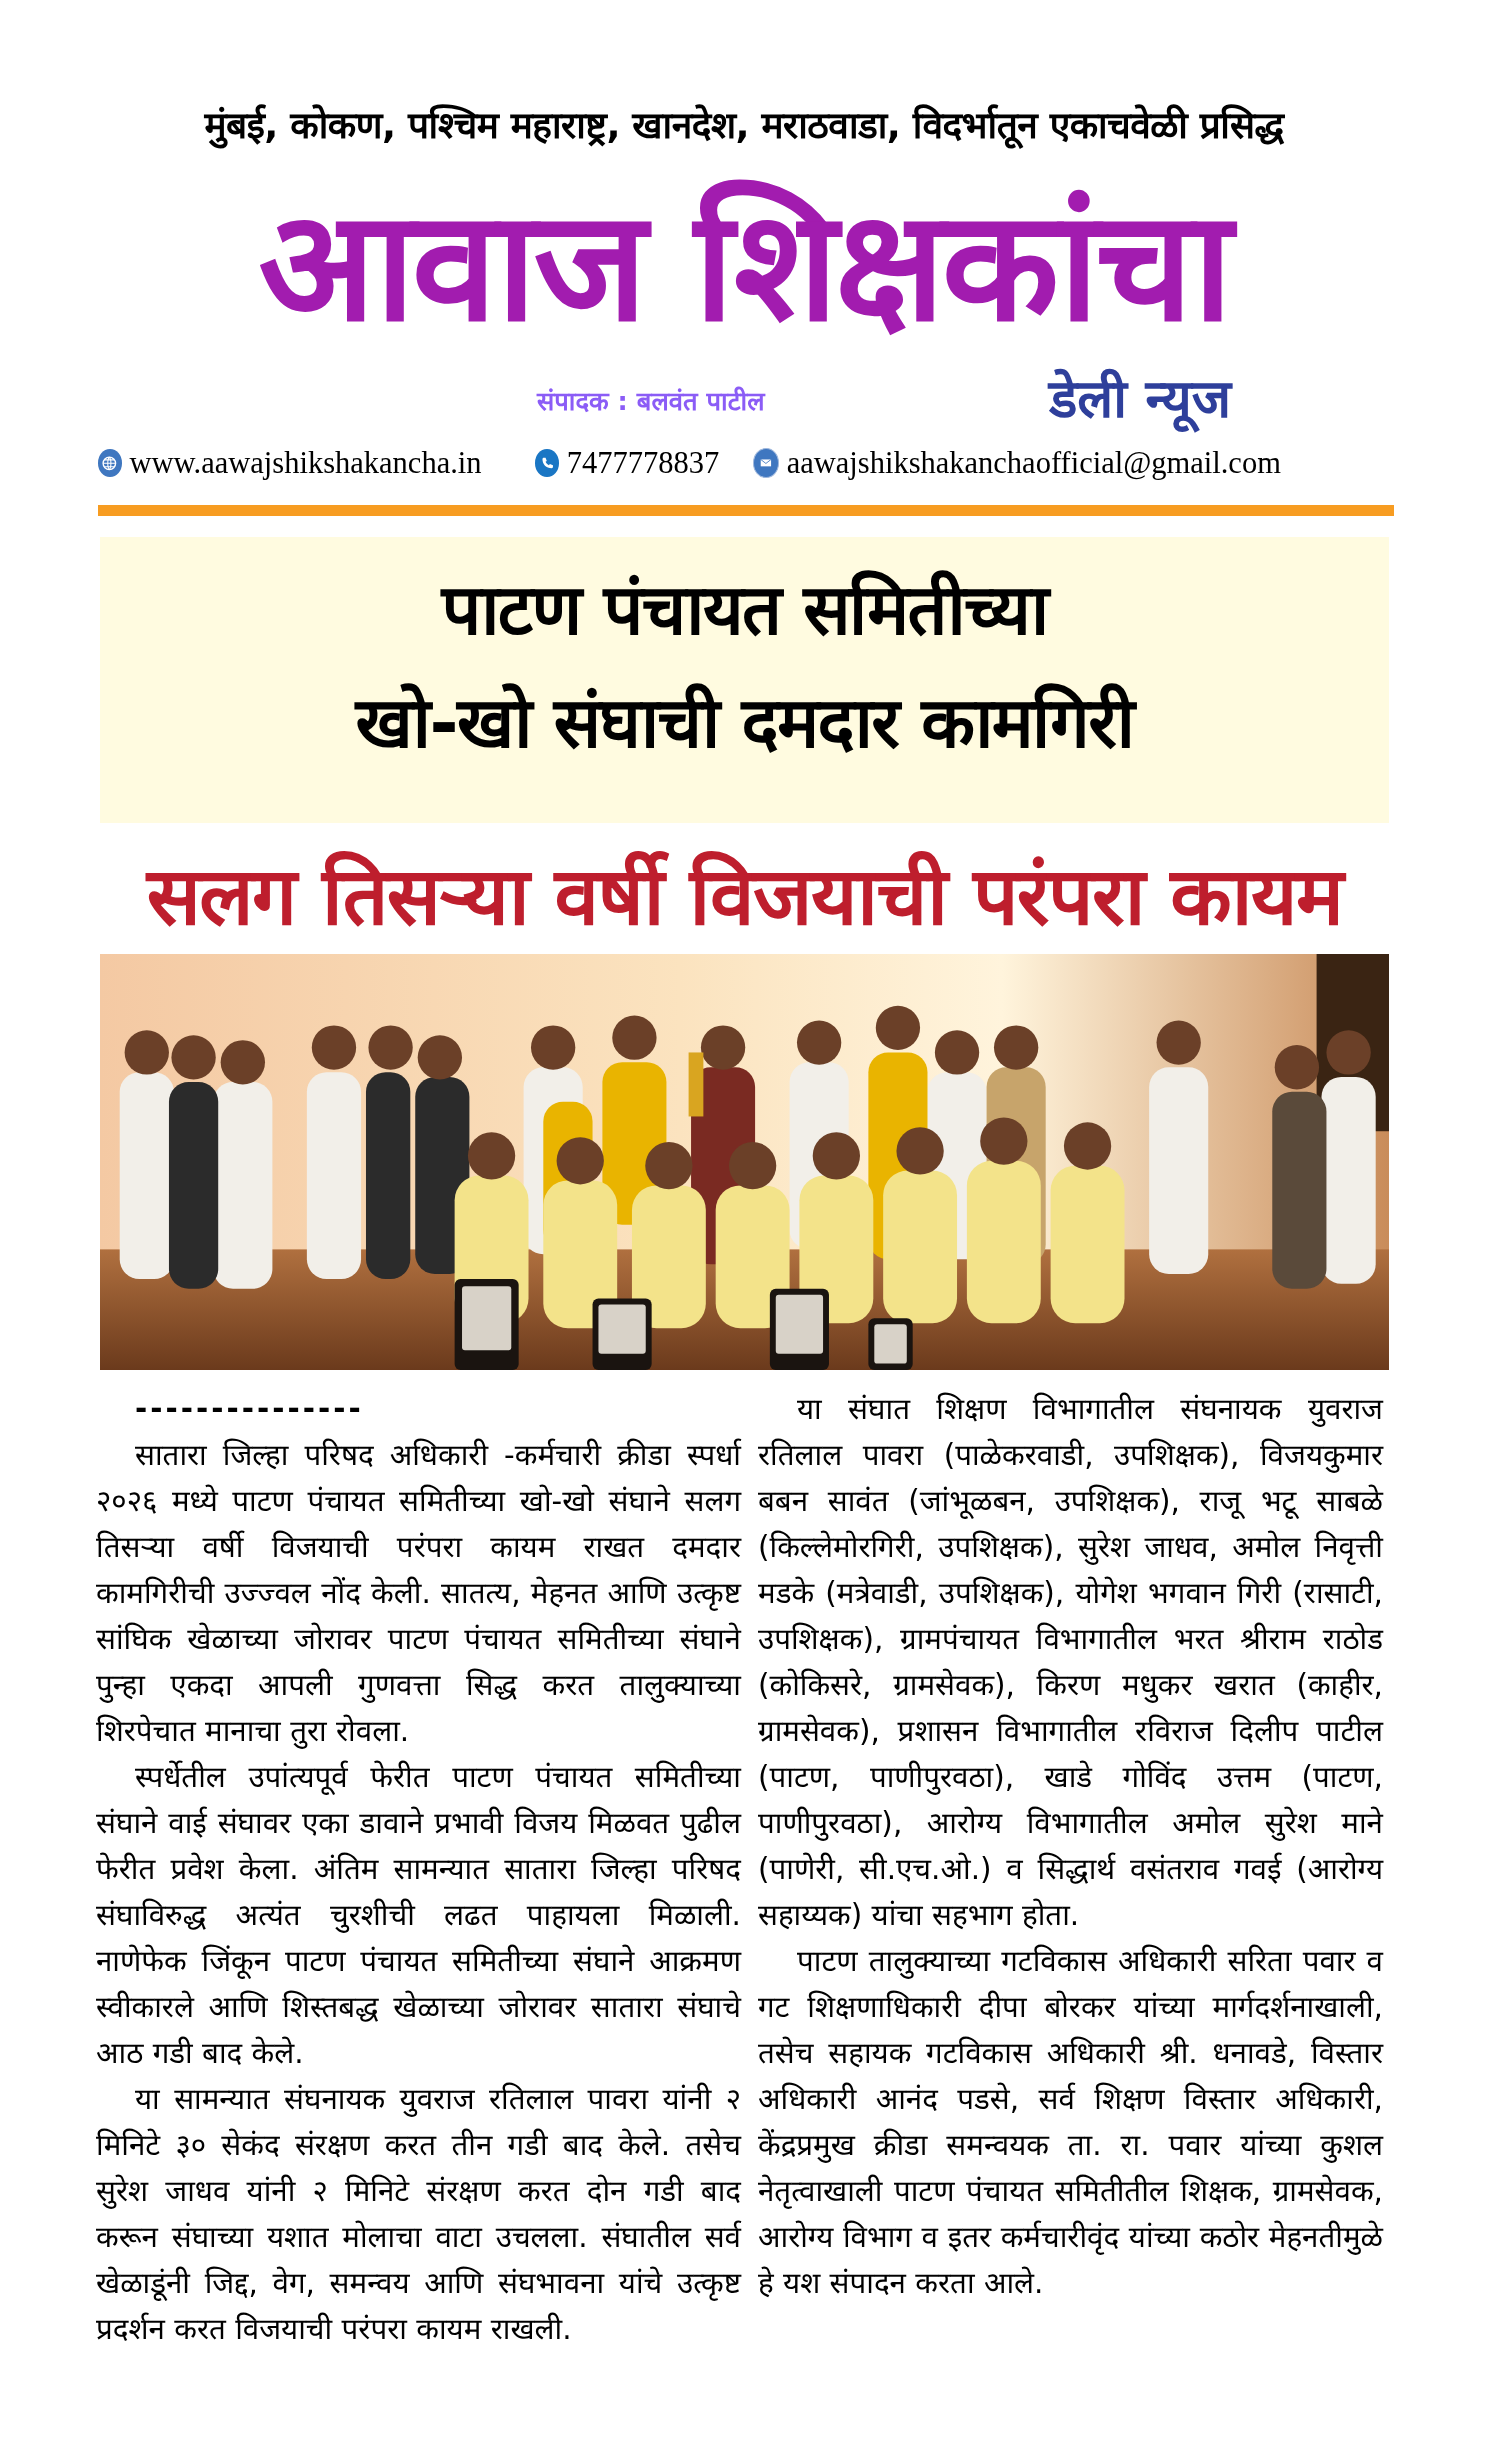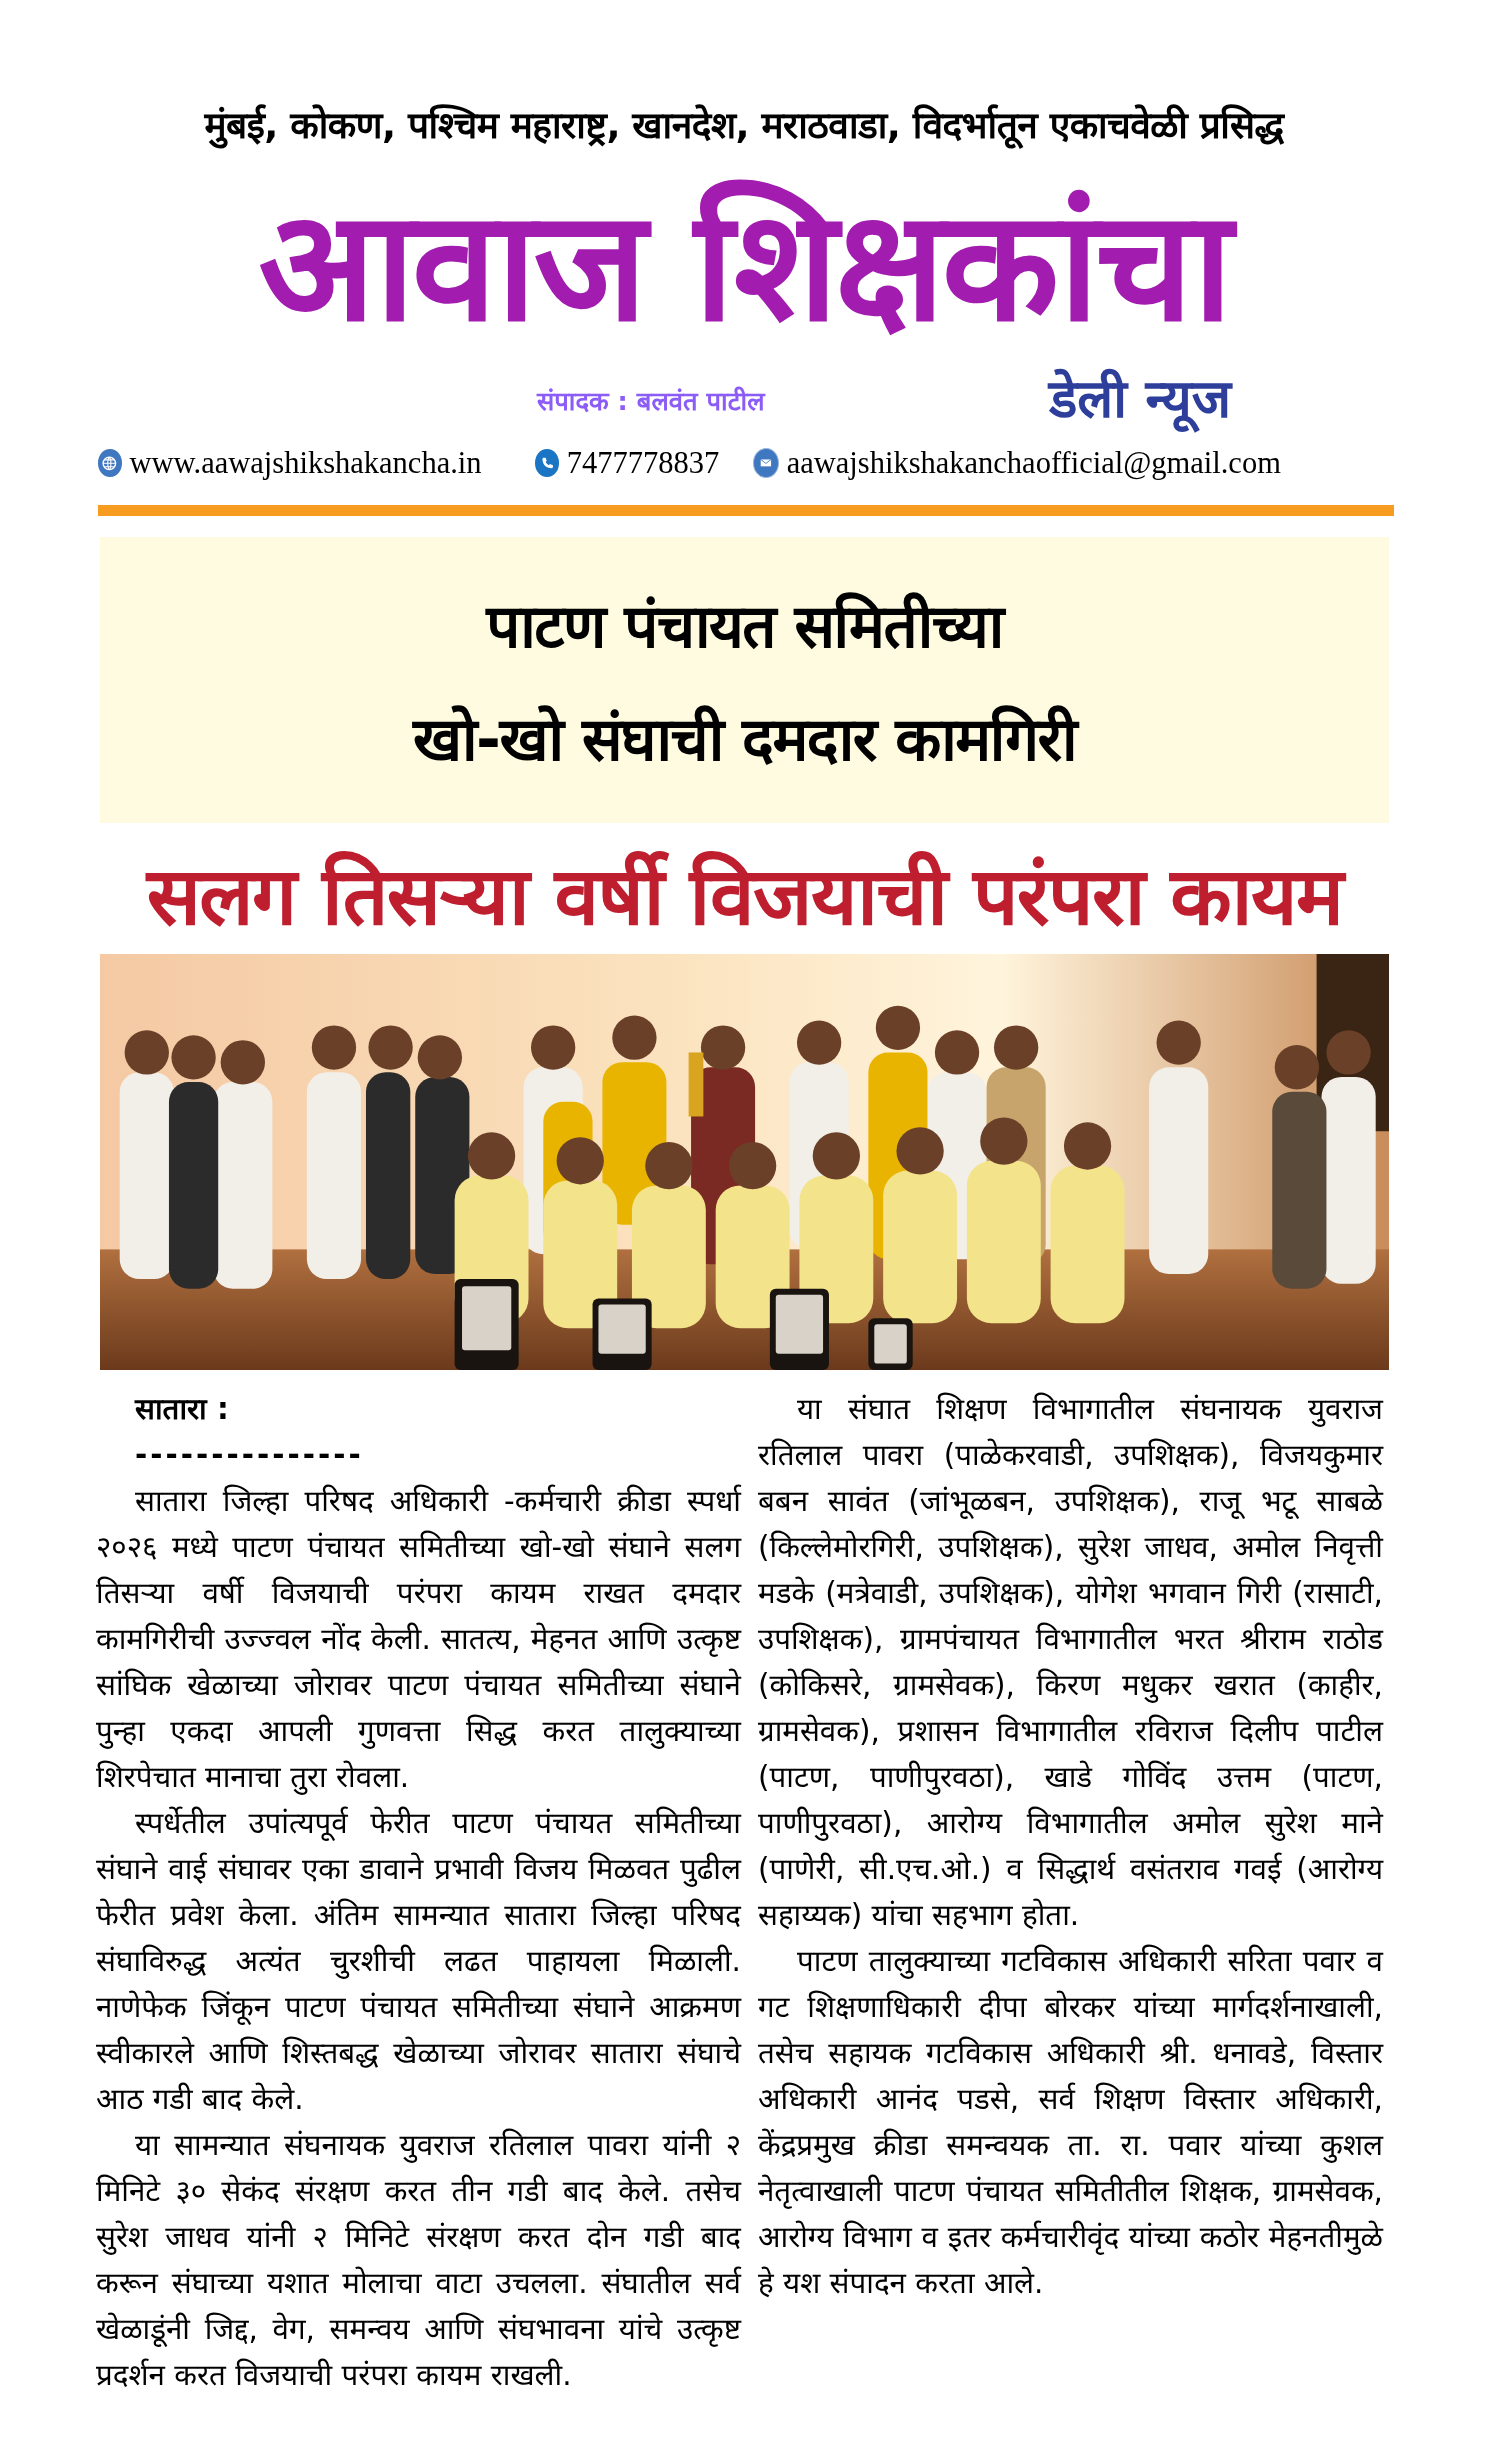--- a/index.html
+++ b/index.html
@@ -19,22 +19,22 @@
   .contact-row { left: 98px; top: 441px; height: 44px; display: flex; align-items: center;
                  font-family: "Liberation Serif", "DejaVu Serif", serif; font-size: 30.5px; }
   .contact-item { display: flex; align-items: center; margin-right: 34px; }
   .c-icon { width: 23.6px; height: 27.6px; border-radius: 50%; display: inline-flex;
             align-items: center; justify-content: center; color: #fff; font-size: 14.8px;
             margin-right: 7.9px; font-family: "DejaVu Sans", sans-serif; }
 
   .orange-bar { left: 98px; top: 505px; width: 1296px; height: 11.3px; }
 
   .headline-box { left: 100px; top: 537px; width: 1289px; height: 286px; }
-  .headline { width: 100%; text-align: center; font-size: 60px; font-weight: bold;
-              line-height: 113px; padding-top: 33px; letter-spacing: -1.5px; }
+  .headline { width: 100%; text-align: center; font-size: 70px; font-weight: bold;
+              line-height: 113px; padding-top: 17px; letter-spacing: -1.5px; }
 
   .subheadline { left: 89px; width: 1311px; top: 845px; text-align: center;
                  font-size: 80px; font-weight: bold; line-height: 103px; letter-spacing: -1.5px; }
 
   .photo { left: 100px; top: 954px; width: 1289px; height: 416px; overflow: hidden; }
 
   .col { top: 1386px; font-size: 29.5px; line-height: 46px; text-align: justify; }
   .col1 { left: 96px; width: 645px; }
   .col2 { left: 758px; width: 625px; }
   .col p { margin: 0; text-indent: 39px; }
@@ -184,21 +184,20 @@
     <g fill="#d8d2c8">
       <rect x="735" y="675" width="100" height="130" rx="6"></rect>
       <rect x="1012" y="712" width="96" height="100" rx="6"></rect>
       <rect x="1372" y="692" width="96" height="120" rx="6"></rect>
       <rect x="1572" y="752" width="66" height="80" rx="6"></rect>
     </g>
   </svg>
 </div>
 
 <div class="abs col col1">
-  <div class="byline">सातारा :</div>
   <div class="dashes">---------------</div>
   <p>सातारा जिल्हा परिषद अधिकारी -कर्मचारी क्रीडा स्पर्धा २०२६ मध्ये पाटण पंचायत समितीच्या खो-खो संघाने सलग तिसऱ्या वर्षी विजयाची परंपरा कायम राखत दमदार कामगिरीची उज्ज्वल नोंद केली. सातत्य, मेहनत आणि उत्कृष्ट सांघिक खेळाच्या जोरावर पाटण पंचायत समितीच्या संघाने पुन्हा एकदा आपली गुणवत्ता सिद्ध करत तालुक्याच्या शिरपेचात मानाचा तुरा रोवला.</p>
   <p>स्पर्धेतील उपांत्यपूर्व फेरीत पाटण पंचायत समितीच्या संघाने वाई संघावर एका डावाने प्रभावी विजय मिळवत पुढील फेरीत प्रवेश केला. अंतिम सामन्यात सातारा जिल्हा परिषद संघाविरुद्ध अत्यंत चुरशीची लढत पाहायला मिळाली. नाणेफेक जिंकून पाटण पंचायत समितीच्या संघाने आक्रमण स्वीकारले आणि शिस्तबद्ध खेळाच्या जोरावर सातारा संघाचे आठ गडी बाद केले.</p>
   <p>या सामन्यात संघनायक युवराज रतिलाल पावरा यांनी २ मिनिटे ३० सेकंद संरक्षण करत तीन गडी बाद केले. तसेच सुरेश जाधव यांनी २ मिनिटे संरक्षण करत दोन गडी बाद करून संघाच्या यशात मोलाचा वाटा उचलला. संघातील सर्व खेळाडूंनी जिद्द, वेग, समन्वय आणि संघभावना यांचे उत्कृष्ट प्रदर्शन करत विजयाची परंपरा कायम राखली.</p>
 </div>
 
 <div class="abs col col2">
   <p>या संघात शिक्षण विभागातील संघनायक युवराज रतिलाल पावरा (पाळेकरवाडी, उपशिक्षक), विजयकुमार बबन सावंत (जांभूळबन, उपशिक्षक), राजू भटू साबळे (किल्लेमोरगिरी, उपशिक्षक), सुरेश जाधव, अमोल निवृत्ती मडके (मत्रेवाडी, उपशिक्षक), योगेश भगवान गिरी (रासाटी, उपशिक्षक), ग्रामपंचायत विभागातील भरत श्रीराम राठोड (कोकिसरे, ग्रामसेवक), किरण मधुकर खरात (काहीर, ग्रामसेवक), प्रशासन विभागातील रविराज दिलीप पाटील (पाटण, पाणीपुरवठा), खाडे गोविंद उत्तम (पाटण, पाणीपुरवठा), आरोग्य विभागातील अमोल सुरेश माने (पाणेरी, सी.एच.ओ.) व सिद्धार्थ वसंतराव गवई (आरोग्य सहाय्यक) यांचा सहभाग होता.</p>
   <p>पाटण तालुक्याच्या गटविकास अधिकारी सरिता पवार व गट शिक्षणाधिकारी दीपा बोरकर यांच्या मार्गदर्शनाखाली, तसेच सहायक गटविकास अधिकारी श्री. धनावडे, विस्तार अधिकारी आनंद पडसे, सर्व शिक्षण विस्तार अधिकारी, केंद्रप्रमुख क्रीडा समन्वयक ता. रा. पवार यांच्या कुशल नेतृत्वाखाली पाटण पंचायत समितीतील शिक्षक, ग्रामसेवक, आरोग्य विभाग व इतर कर्मचारीवृंद यांच्या कठोर मेहनतीमुळे हे यश संपादन करता आले.</p>
 </div>

